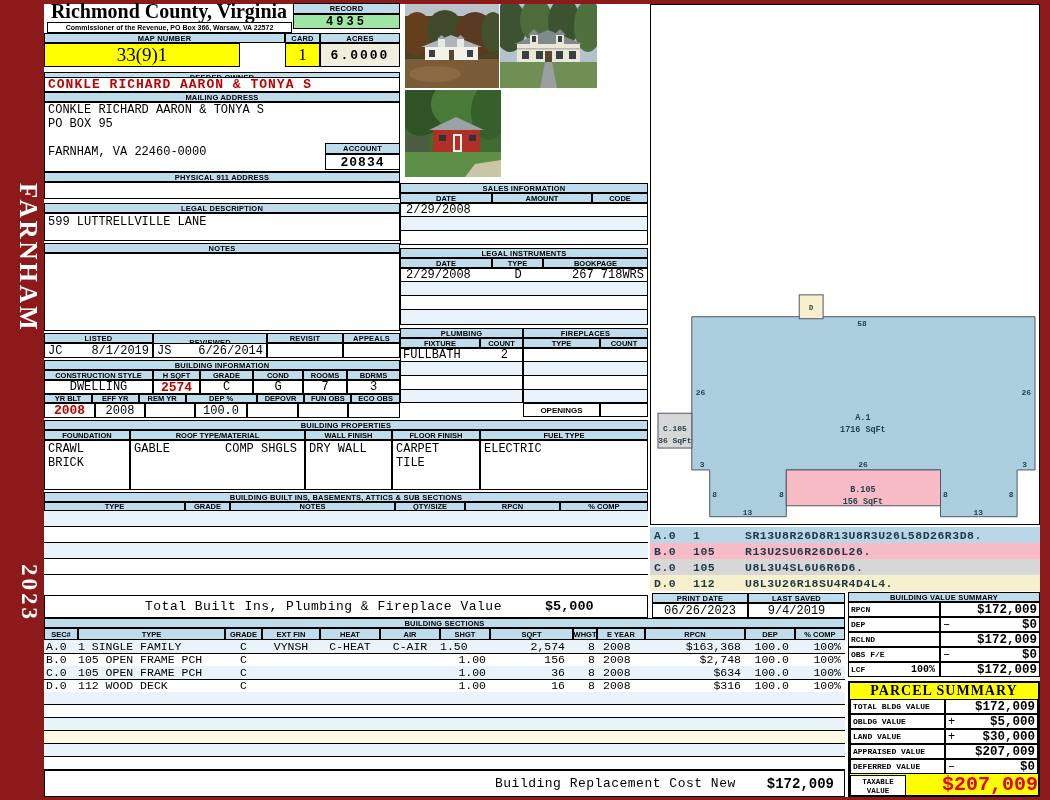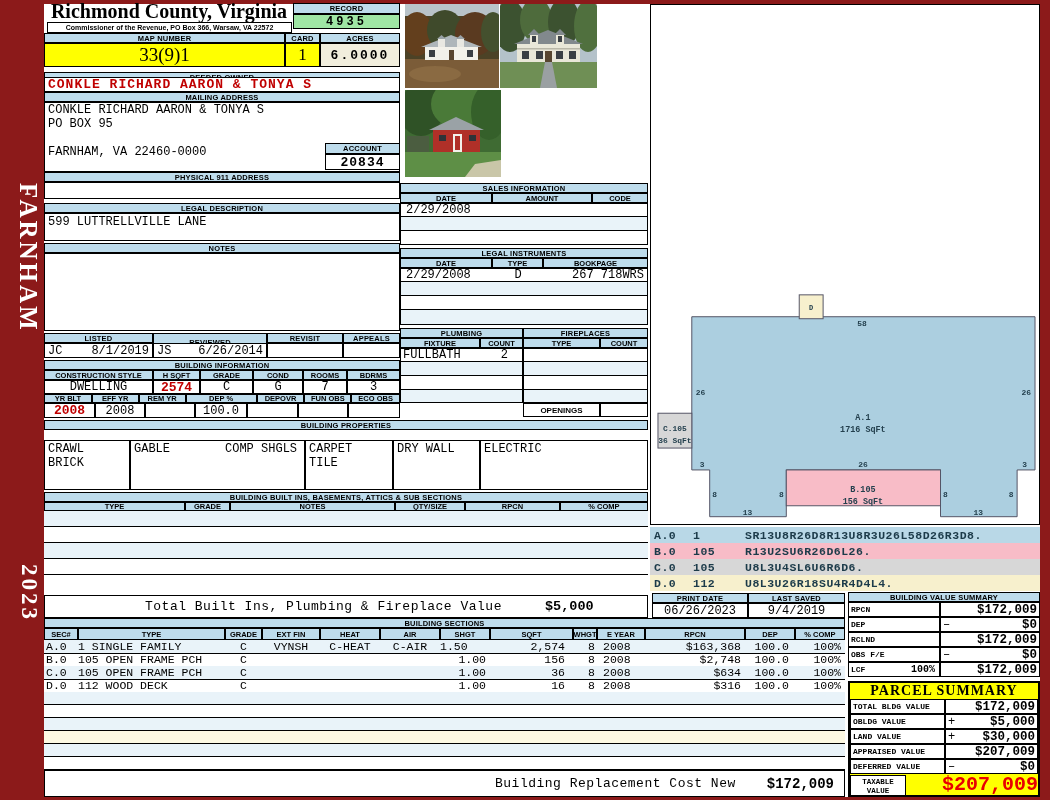--- a/index.html
+++ b/index.html
@@ -35,21 +35,21 @@
 
   <div class="abs" style="left:46px;top:0px;width:246px;height:22px;font:600 20px 'Liberation Serif',serif;text-align:center;white-space:nowrap">Richmond County, Virginia</div>
   <div class="abs" style="left:47px;top:22px;width:245px;height:11px;border:1px solid #000;font:bold 7px 'Liberation Sans',sans-serif;text-align:center;line-height:9px;white-space:nowrap">Commissioner of the Revenue, PO Box 366, Warsaw, VA 22572</div>
 
   <div class="h" style="left:293px;top:3px;width:107px;height:11px">RECORD</div>
   <div class="c ctr" style="left:293px;top:14px;width:107px;height:15px;background:#9fe6a4;font:bold 12px 'Liberation Mono',monospace;letter-spacing:3px">4935</div>
 
   <div class="h" style="left:44px;top:33px;width:241px;height:10px">MAP NUMBER</div>
   <div class="h" style="left:285px;top:33px;width:35px;height:10px">CARD</div>
   <div class="h" style="left:320px;top:33px;width:80px;height:10px">ACRES</div>
-  <div class="c ctr" style="left:44px;top:43px;width:241px;height:24px;background:#ffff00;font:19px 'Liberation Serif',serif">33(9)1</div>
+  <div class="c ctr" style="left:44px;top:43px;width:196px;height:24px;background:#ffff00;font:19px 'Liberation Serif',serif">33(9)1</div>
   <div class="c ctr" style="left:285px;top:43px;width:35px;height:24px;background:#ffff00;font:17px 'Liberation Serif',serif">1</div>
   <div class="c ctr" style="left:320px;top:43px;width:80px;height:24px;background:#f1eedd;font:bold 13px 'Liberation Mono',monospace;letter-spacing:2px">6.0000</div>
 
   <div class="h" style="left:44px;top:72px;width:356px;height:10px">DEEDED OWNER</div>
   <div class="c" style="left:44px;top:77px;width:356px;height:15px;font:bold 13px 'Liberation Mono',monospace;letter-spacing:1px;color:#c00000;padding-left:3px">CONKLE RICHARD AARON &amp; TONYA S</div>
 
   <div class="h" style="left:44px;top:92px;width:356px;height:10px">MAILING ADDRESS</div>
   <div class="c" style="left:44px;top:102px;width:356px;height:70px"></div>
   <div class="abs m" style="left:48px;top:103px">CONKLE RICHARD AARON &amp; TONYA S</div>
   <div class="abs m" style="left:48px;top:117px">PO BOX 95</div>
@@ -113,25 +113,32 @@
     <div class="c m ctr b red" style="position:static;width:51px;font-size:13px">2008</div>
     <div class="c m ctr" style="position:static;width:50px">2008</div>
     <div class="c m ctr" style="position:static;width:50px"></div>
     <div class="c m ctr" style="position:static;width:52px">100.0</div>
     <div class="c m ctr" style="position:static;width:51px"></div>
     <div class="c m ctr" style="position:static;width:50px"></div>
     <div class="c m ctr" style="position:static;width:52px"></div>
   </div>
 
   <div class="h" style="left:44px;top:420px;width:604px;height:10px">BUILDING PROPERTIES</div>
+  <div class="row" style="left:44px;top:430px;width:604px;height:10px">
+    <div class="hc" style="width:86px">FOUNDATION</div>
+    <div class="hc" style="width:175px">ROOF TYPE/MATERIAL</div>
+    <div class="hc" style="width:87px">WALL FINISH</div>
+    <div class="hc" style="width:88px">FLOOR FINISH</div>
+    <div class="hc" style="width:168px">FUEL TYPE</div>
+  </div>
   <div class="row" style="left:44px;top:440px;width:604px;height:50px">
     <div class="c" style="position:static;width:86px;display:block;padding:1px 3px"><div class="m">CRAWL</div><div class="m">BRICK</div></div>
     <div class="c" style="position:static;width:175px;align-items:flex-start;padding:1px 3px"><span class="m">GABLE</span><span class="m" style="margin-left:55px">COMP SHGLS</span></div>
+    <div class="c" style="position:static;width:87px;align-items:flex-start;padding:1px 3px"><span class="m">DRY WALL</span></div>
     <div class="c" style="position:static;width:88px;display:block;padding:1px 3px"><div class="m">CARPET</div><div class="m">TILE</div></div>
-    <div class="c" style="position:static;width:87px;align-items:flex-start;padding:1px 3px"><span class="m">DRY WALL</span></div>
     <div class="c" style="position:static;width:168px;align-items:flex-start;padding:1px 3px"><span class="m">ELECTRIC</span></div>
   </div>
 
   <div class="h" style="left:44px;top:492px;width:604px;height:10px">BUILDING BUILT INS, BASEMENTS, ATTICS &amp; SUB SECTIONS</div>
   <div class="row" style="left:44px;top:502px;width:604px;height:9px">
     <div class="hc" style="width:141px">TYPE</div>
     <div class="hc" style="width:45px">GRADE</div>
     <div class="hc" style="width:165px">NOTES</div>
     <div class="hc" style="width:70px">QTY/SIZE</div>
     <div class="hc" style="width:95px">RPCN</div>

